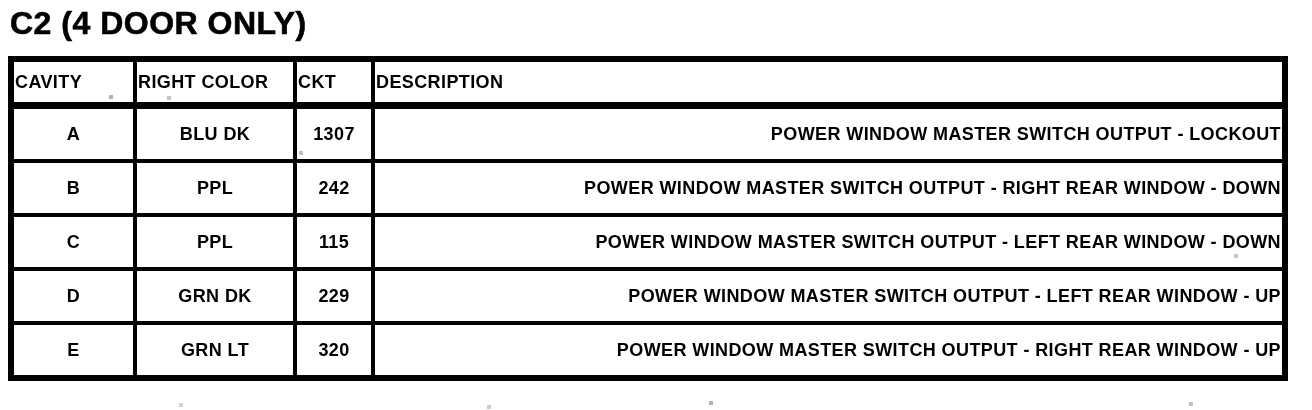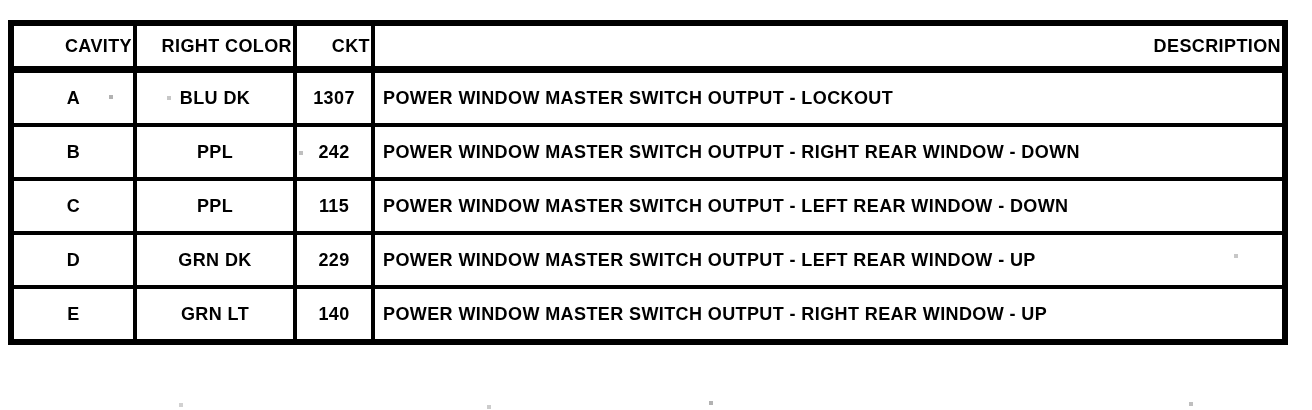--- a/index.html
+++ b/index.html
@@ -39,30 +39,30 @@
     font-weight: bold;
     font-size: 18px;
     letter-spacing: 0.4px;
     white-space: nowrap;
     overflow: hidden;
     background: #fff;
   }
   .wiring-table thead th {
     height: 38px;
     border-bottom-width: 7px;
-    text-align: right;
+    text-align: left;
     vertical-align: middle;
   }
   .wiring-table tbody td {
     height: 48px;
     text-align: center;
     vertical-align: middle;
   }
   .wiring-table td.description-cell {
-    text-align: left;
+    text-align: right;
     padding-left: 8px;
   }
   col.col-cavity      { width: 124px; }
   col.col-wire-color  { width: 160px; }
   col.col-ckt         { width: 78px;  }
   col.col-description { width: auto;  }
   
   .scan-noise {
     position: absolute;
     left: 0;
@@ -79,20 +79,21 @@
       488px 406px 0 1px rgba(0,0,0,0.20),
       180px 404px 0 1px rgba(0,0,0,0.18),
       1235px 255px 0 1px rgba(0,0,0,0.22);
   }
 </style>
 </head>
 <body>
 
 <div class="page">
 
+  <h1 class="page-title">C2 (4 DOOR ONLY)</h1>
 
   <table class="wiring-table">
     <colgroup>
       <col class="col-cavity">
       <col class="col-wire-color">
       <col class="col-ckt">
       <col class="col-description">
     </colgroup>
     <thead>
       <tr>
@@ -123,20 +124,20 @@
       </tr>
       <tr>
         <td class="cavity-cell">D</td>
         <td class="wire-color-cell">GRN DK</td>
         <td class="ckt-cell">229</td>
         <td class="description-cell">POWER WINDOW MASTER SWITCH OUTPUT - LEFT REAR WINDOW - UP</td>
       </tr>
       <tr>
         <td class="cavity-cell">E</td>
         <td class="wire-color-cell">GRN LT</td>
-        <td class="ckt-cell">140</td>
+        <td class="ckt-cell">320</td>
         <td class="description-cell">POWER WINDOW MASTER SWITCH OUTPUT - RIGHT REAR WINDOW - UP</td>
       </tr>
     </tbody>
   </table>
 
   <div class="scan-noise"></div>
 </div>
 
 </body></html>

